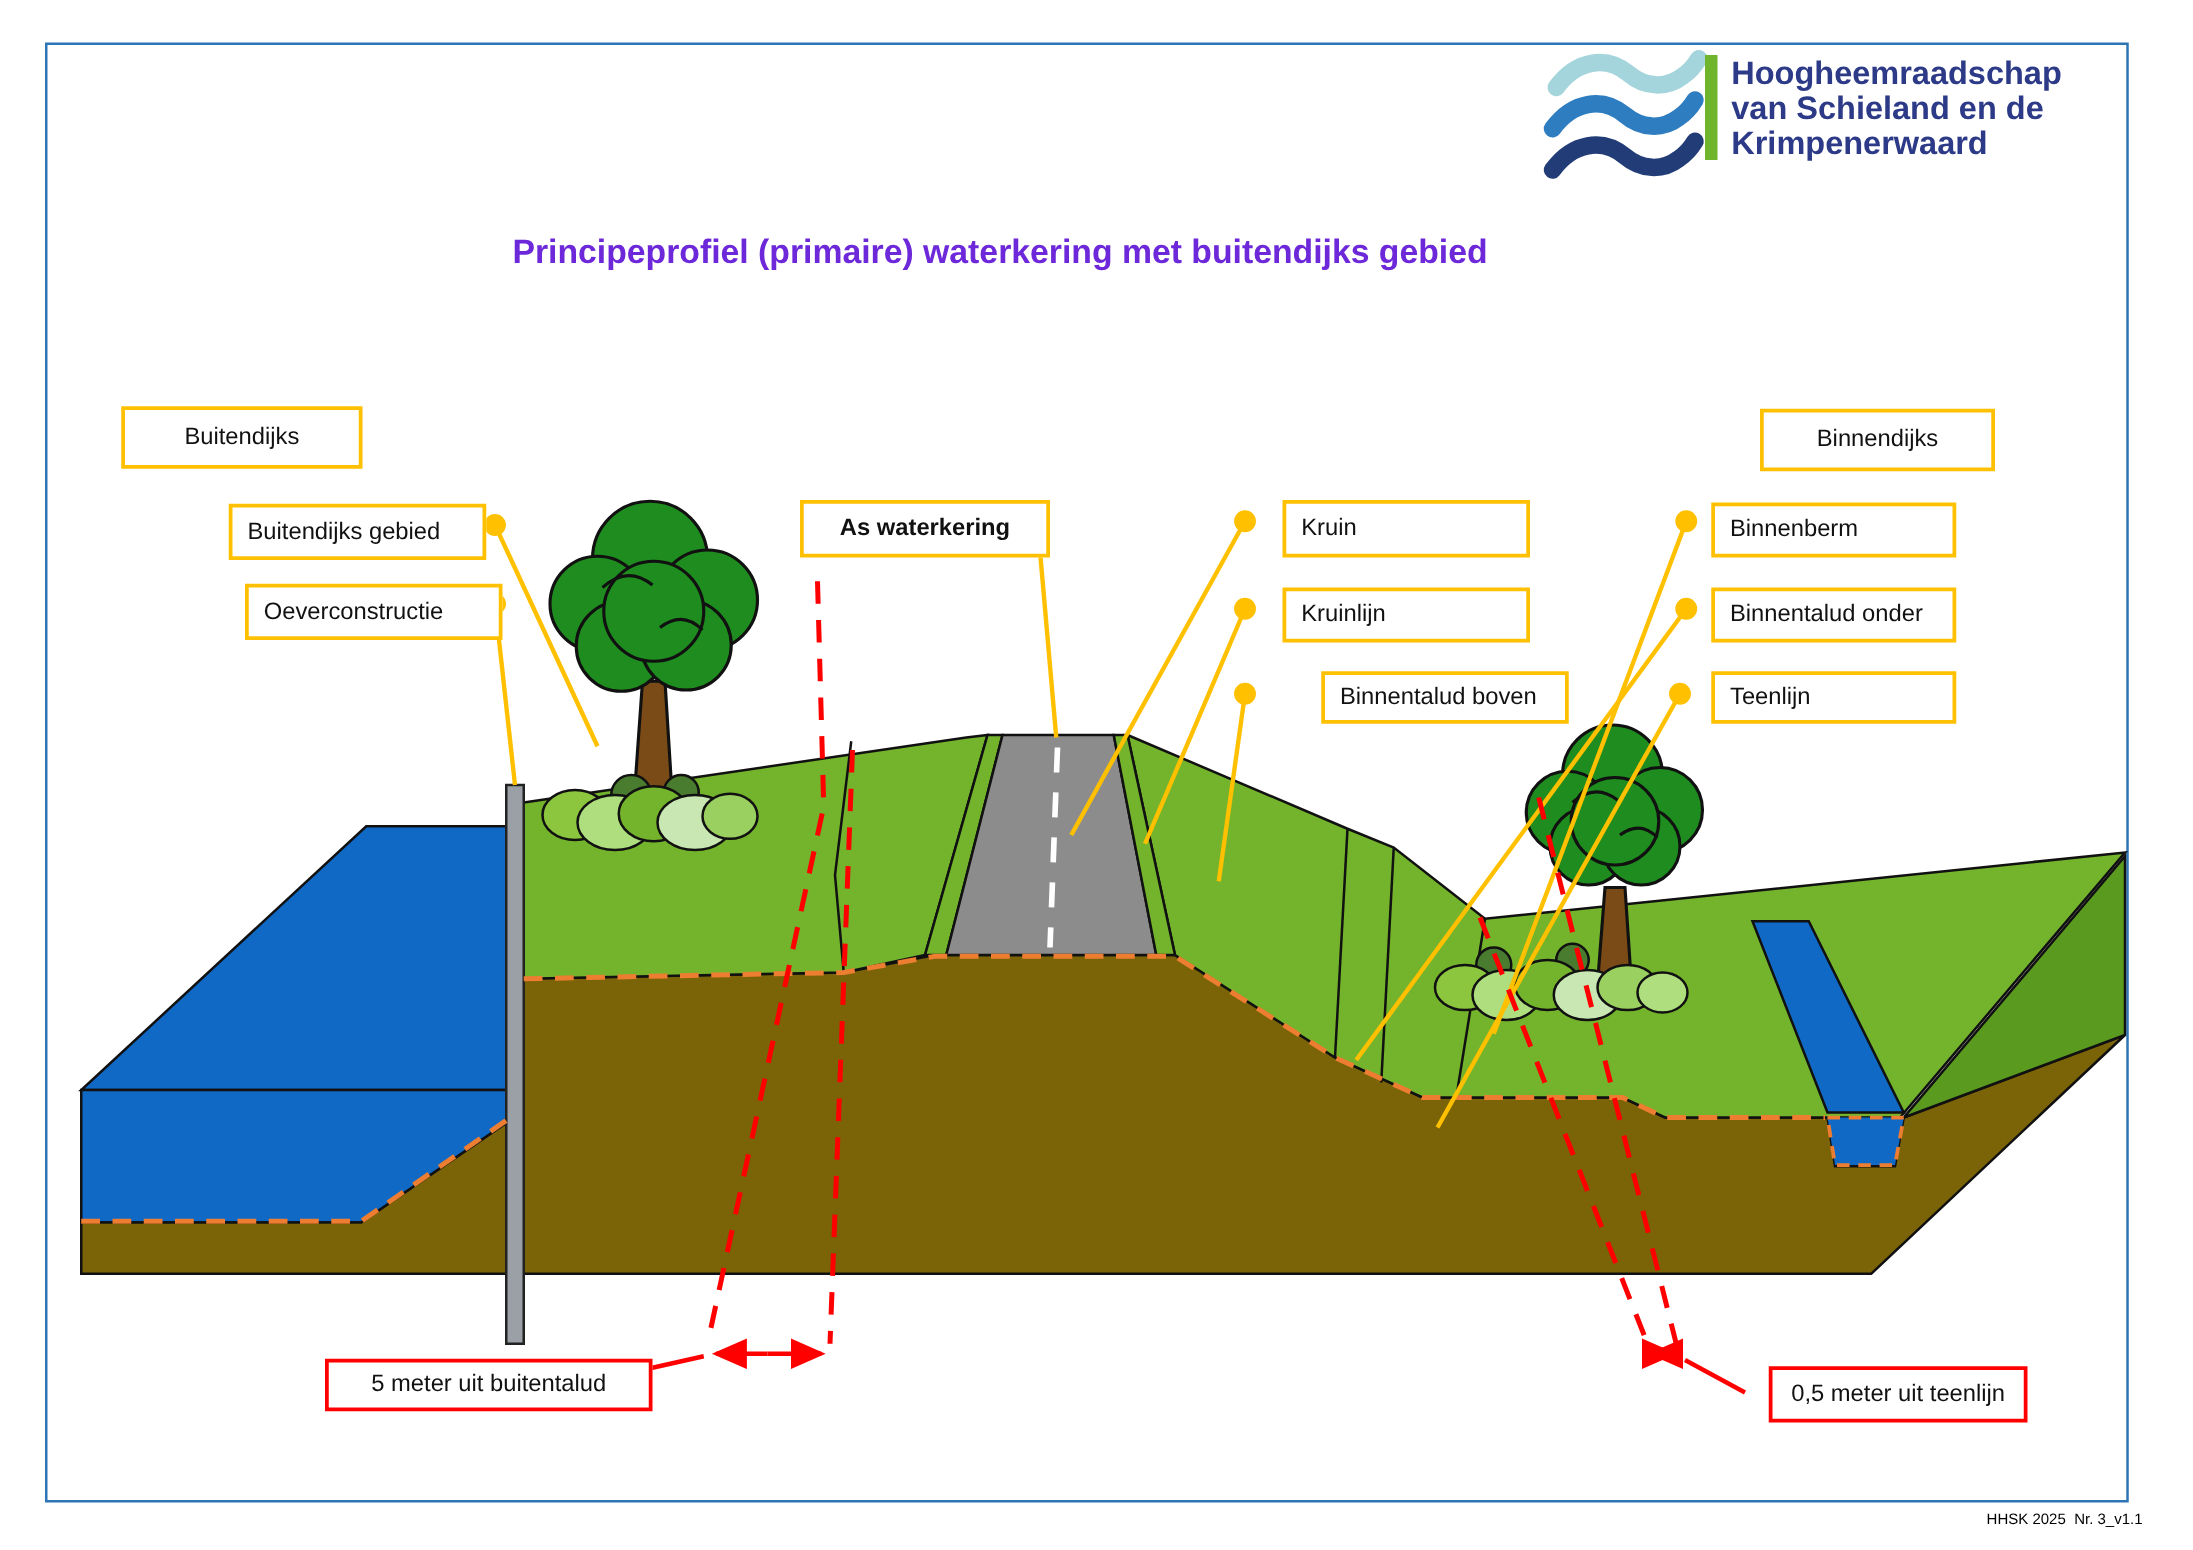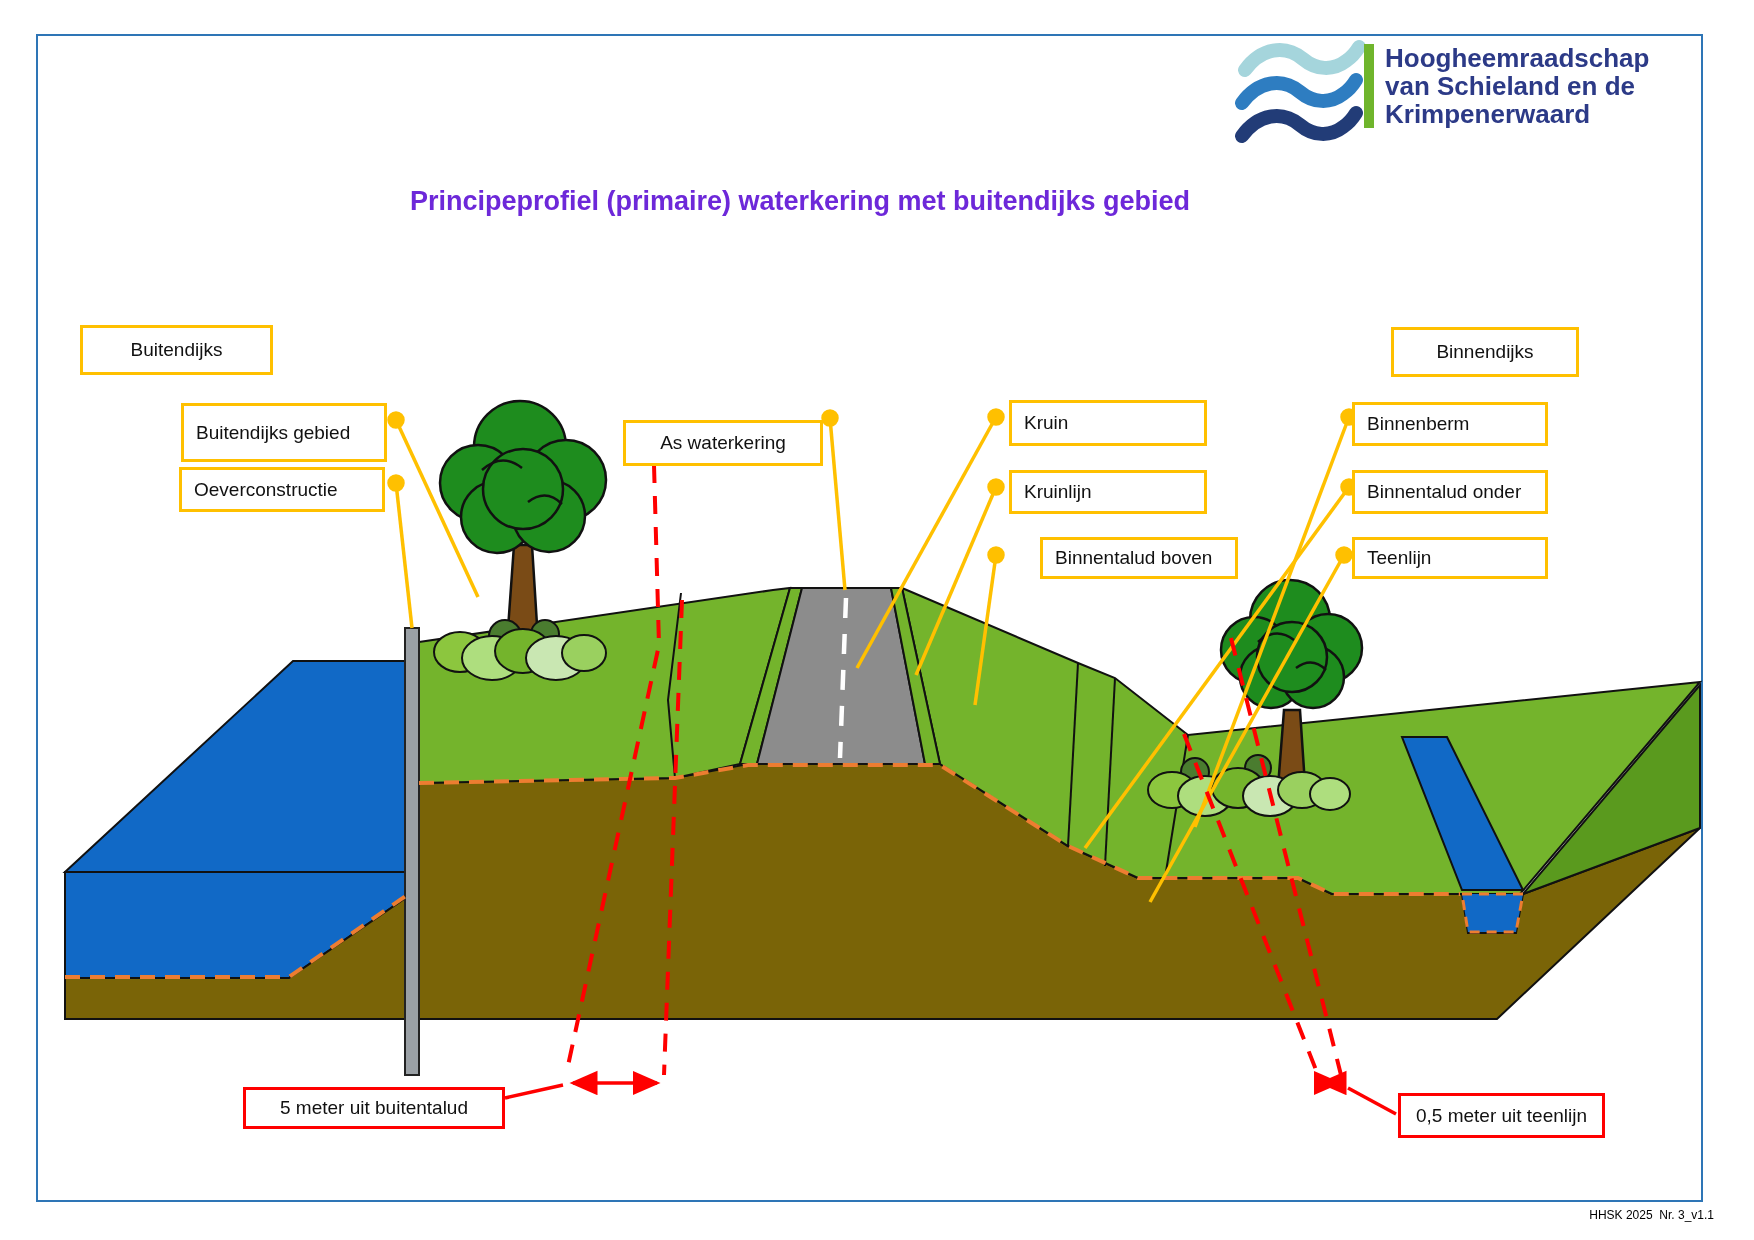--- a/index.html
+++ b/index.html
@@ -5,21 +5,21 @@
   html,body{margin:0;padding:0;background:#fff;}
   body{width:1754px;height:1240px;position:relative;overflow:hidden;
        font-family:"Liberation Sans", sans-serif;}
   .stage{position:absolute;left:0;top:0;width:1754px;height:1240px;}
   svg{position:absolute;left:0;top:0;}
   .frame{position:absolute;left:36px;top:34px;width:1667px;height:1168px;
          border:2.5px solid #2e75b6;box-sizing:border-box;}
   .title{position:absolute;left:300px;top:186px;width:1000px;text-align:center;
          font-size:27px;font-weight:bold;color:#6d28d9;}
   .ybox,.rbox{position:absolute;background:#ffffff;display:flex;align-items:center;
-         box-sizing:border-box;font-size:19px;color:#111;}
+         box-sizing:border-box;font-size:19px;color:#111;margin-left:17px;}
   .ybox{border:3px solid #ffc000;}
   .rbox{border:3px solid #ff0000;justify-content:center;}
   .center{justify-content:center;}
   .lpad{padding-left:12px;}
   .logo-text{position:absolute;left:1385px;top:44px;font-size:26px;font-weight:bold;
          color:#2c3a87;line-height:28px;white-space:nowrap;}
   .footer{position:absolute;right:40px;top:1208px;font-size:12px;color:#000;white-space:pre;}
 </style>
 </head>
 <body>
@@ -166,23 +166,23 @@
   <div class="logo-text">
     <div>Hoogheemraadschap</div>
     <div>van Schieland en de</div>
     <div>Krimpenerwaard</div>
   </div>
 
   <div class="title">Principeprofiel (primaire) waterkering met buitendijks gebied</div>
 
   <div class="ybox center" style="left:80px;top:325px;width:193px;height:50px;">Buitendijks</div>
   <div class="ybox center" style="left:1391px;top:327px;width:188px;height:50px;text-align:center;">Binnendijks</div>
-  <div class="ybox lpad" style="left:181px;top:403px;width:206px;height:59px;">Buitendijks gebied</div>
+  <div class="ybox lpad" style="left:166px;top:403px;width:206px;height:45px;">Buitendijks gebied</div>
   <div class="ybox lpad" style="left:179px;top:467px;width:206px;height:45px;">Oeverconstructie</div>
-  <div class="ybox center" style="left:623px;top:420px;width:200px;height:46px;">As waterkering</div>
+  <div class="ybox center" style="left:623px;top:400px;width:200px;height:46px;font-weight:bold;">As waterkering</div>
   <div class="ybox lpad" style="left:1009px;top:470px;width:198px;height:44px;">Kruinlijn</div>
   <div class="ybox lpad" style="left:1009px;top:400px;width:198px;height:46px;">Kruin</div>
   <div class="ybox lpad" style="left:1040px;top:537px;width:198px;height:42px;">Binnentalud boven</div>
   <div class="ybox lpad" style="left:1352px;top:402px;width:196px;height:44px;">Binnenberm</div>
   <div class="ybox lpad" style="left:1352px;top:470px;width:196px;height:44px;">Binnentalud onder</div>
   <div class="ybox lpad" style="left:1352px;top:537px;width:196px;height:42px;">Teenlijn</div>
 
   <div class="rbox" style="left:243px;top:1087px;width:262px;height:42px;text-align:center;">5 meter uit buitentalud</div>
   <div class="rbox" style="left:1398px;top:1093px;width:207px;height:45px;">0,5 meter uit teenlijn</div>
 

